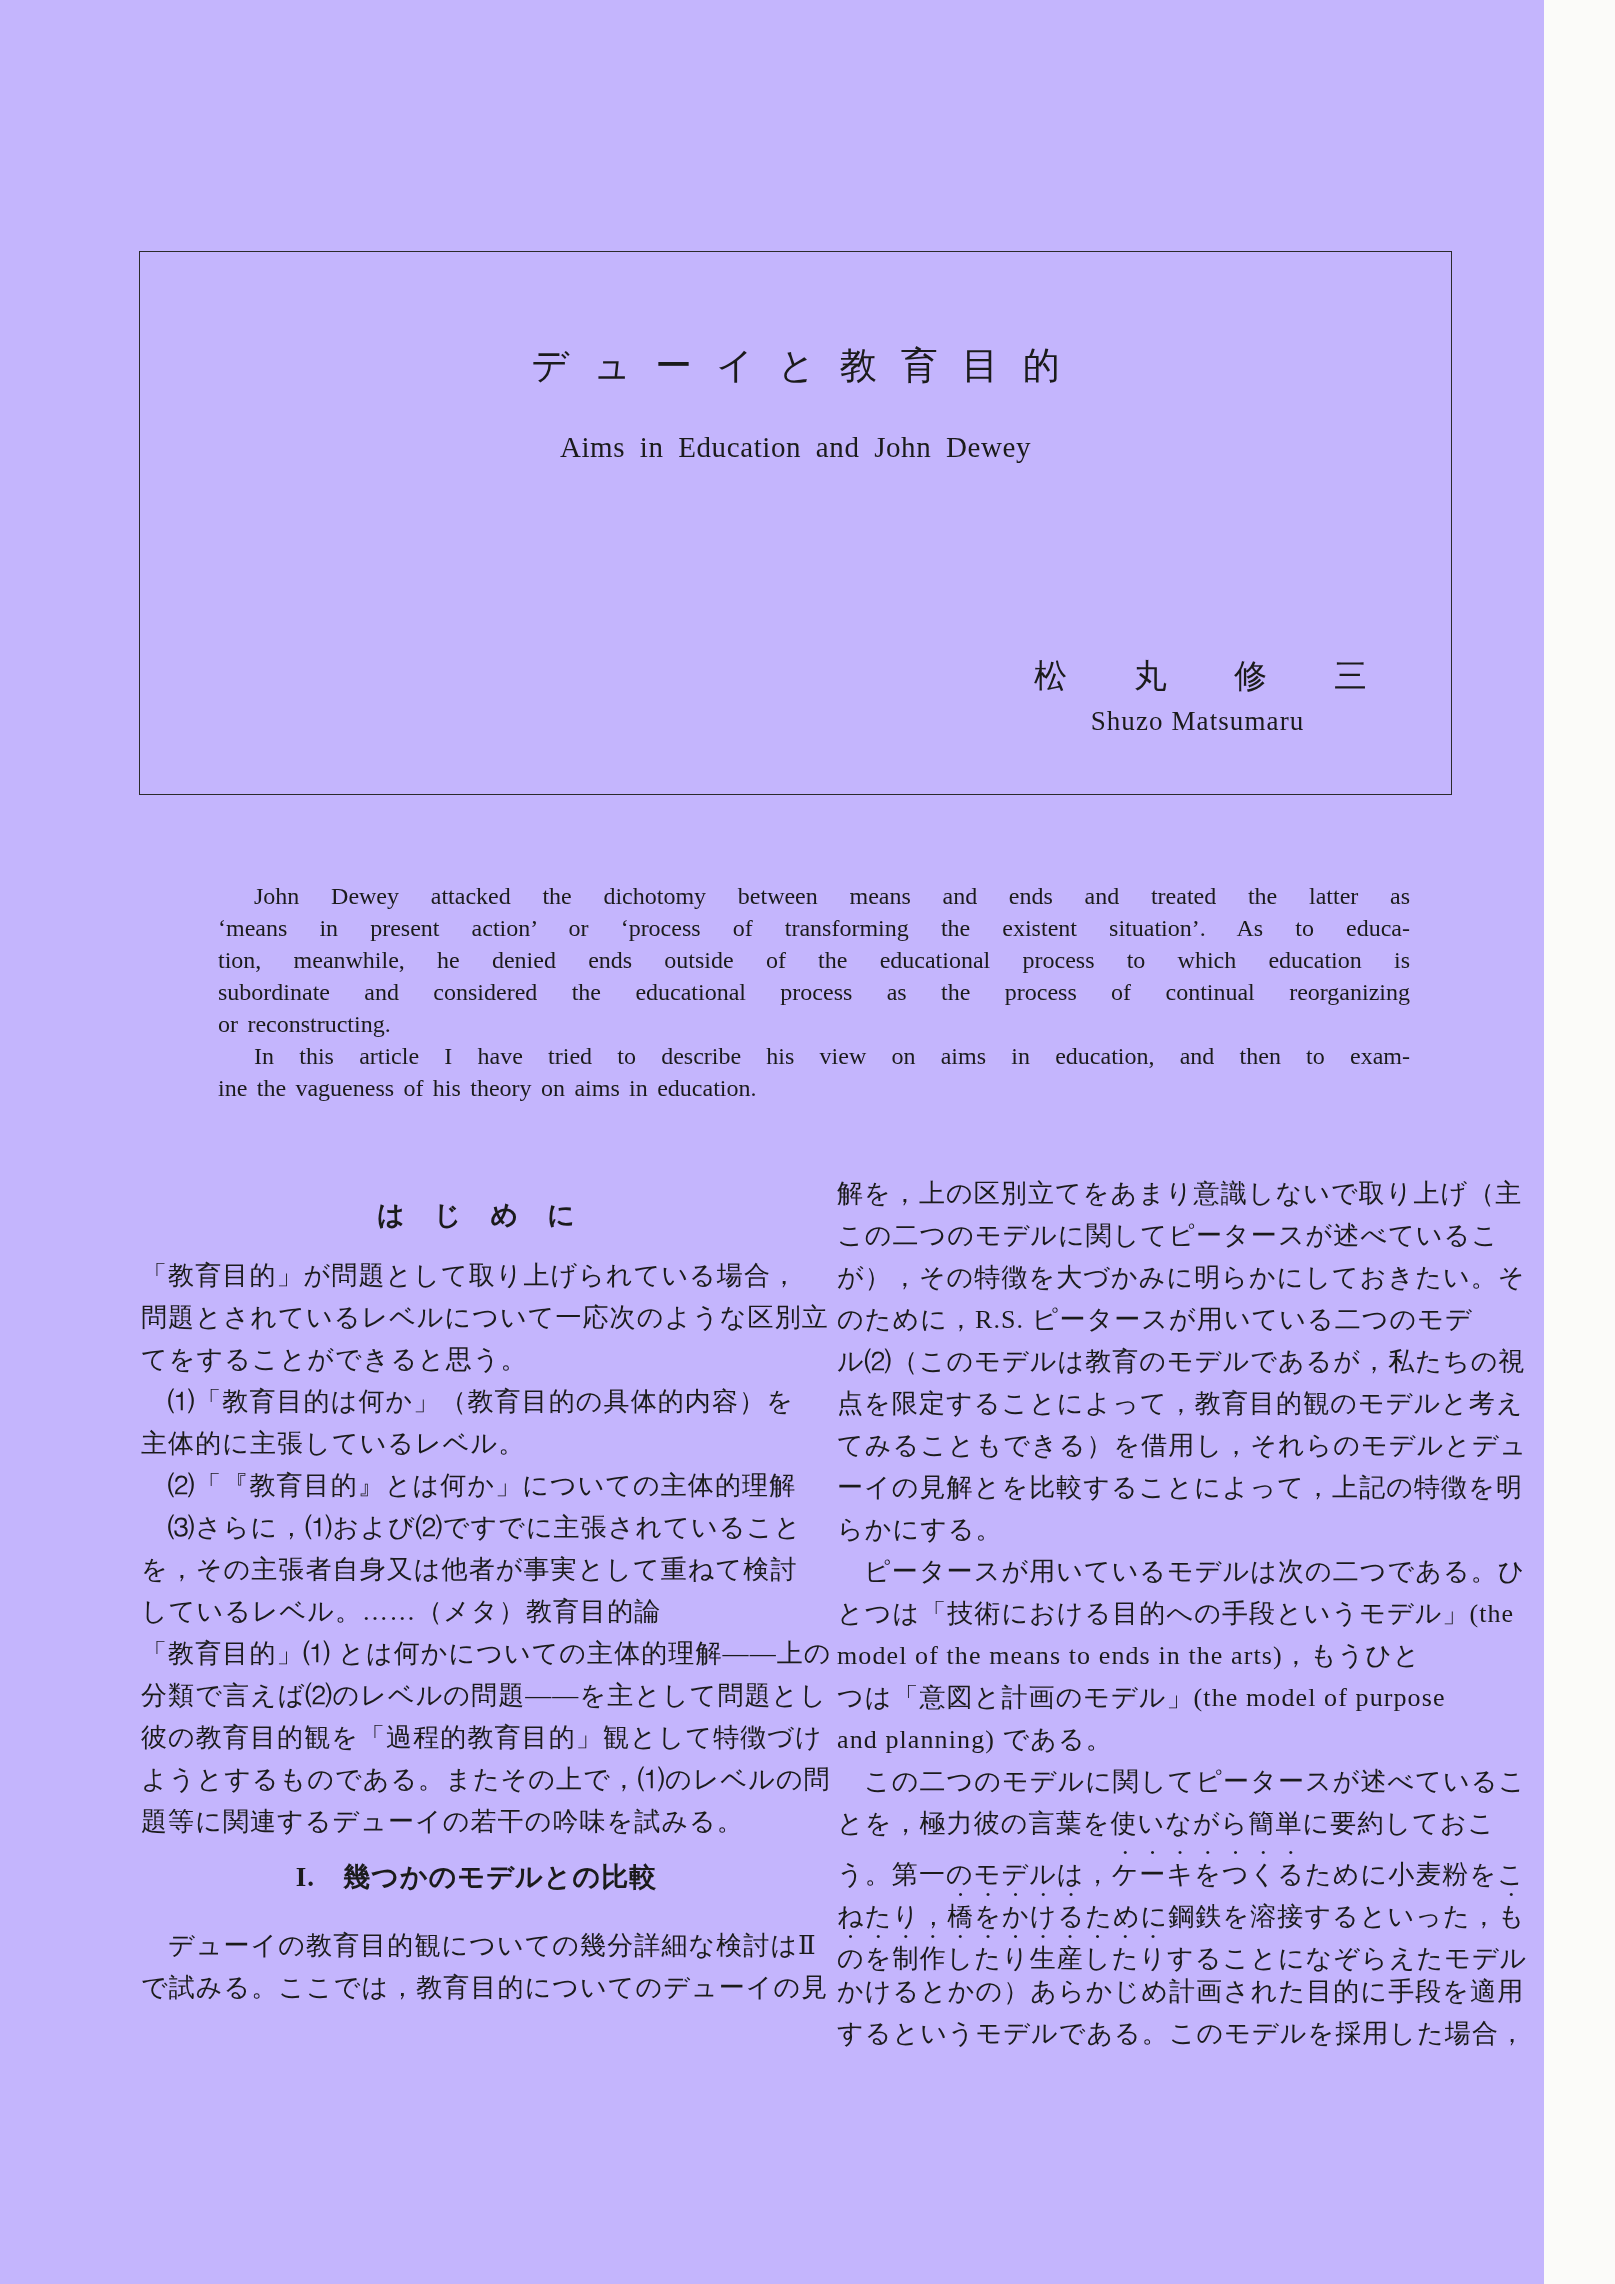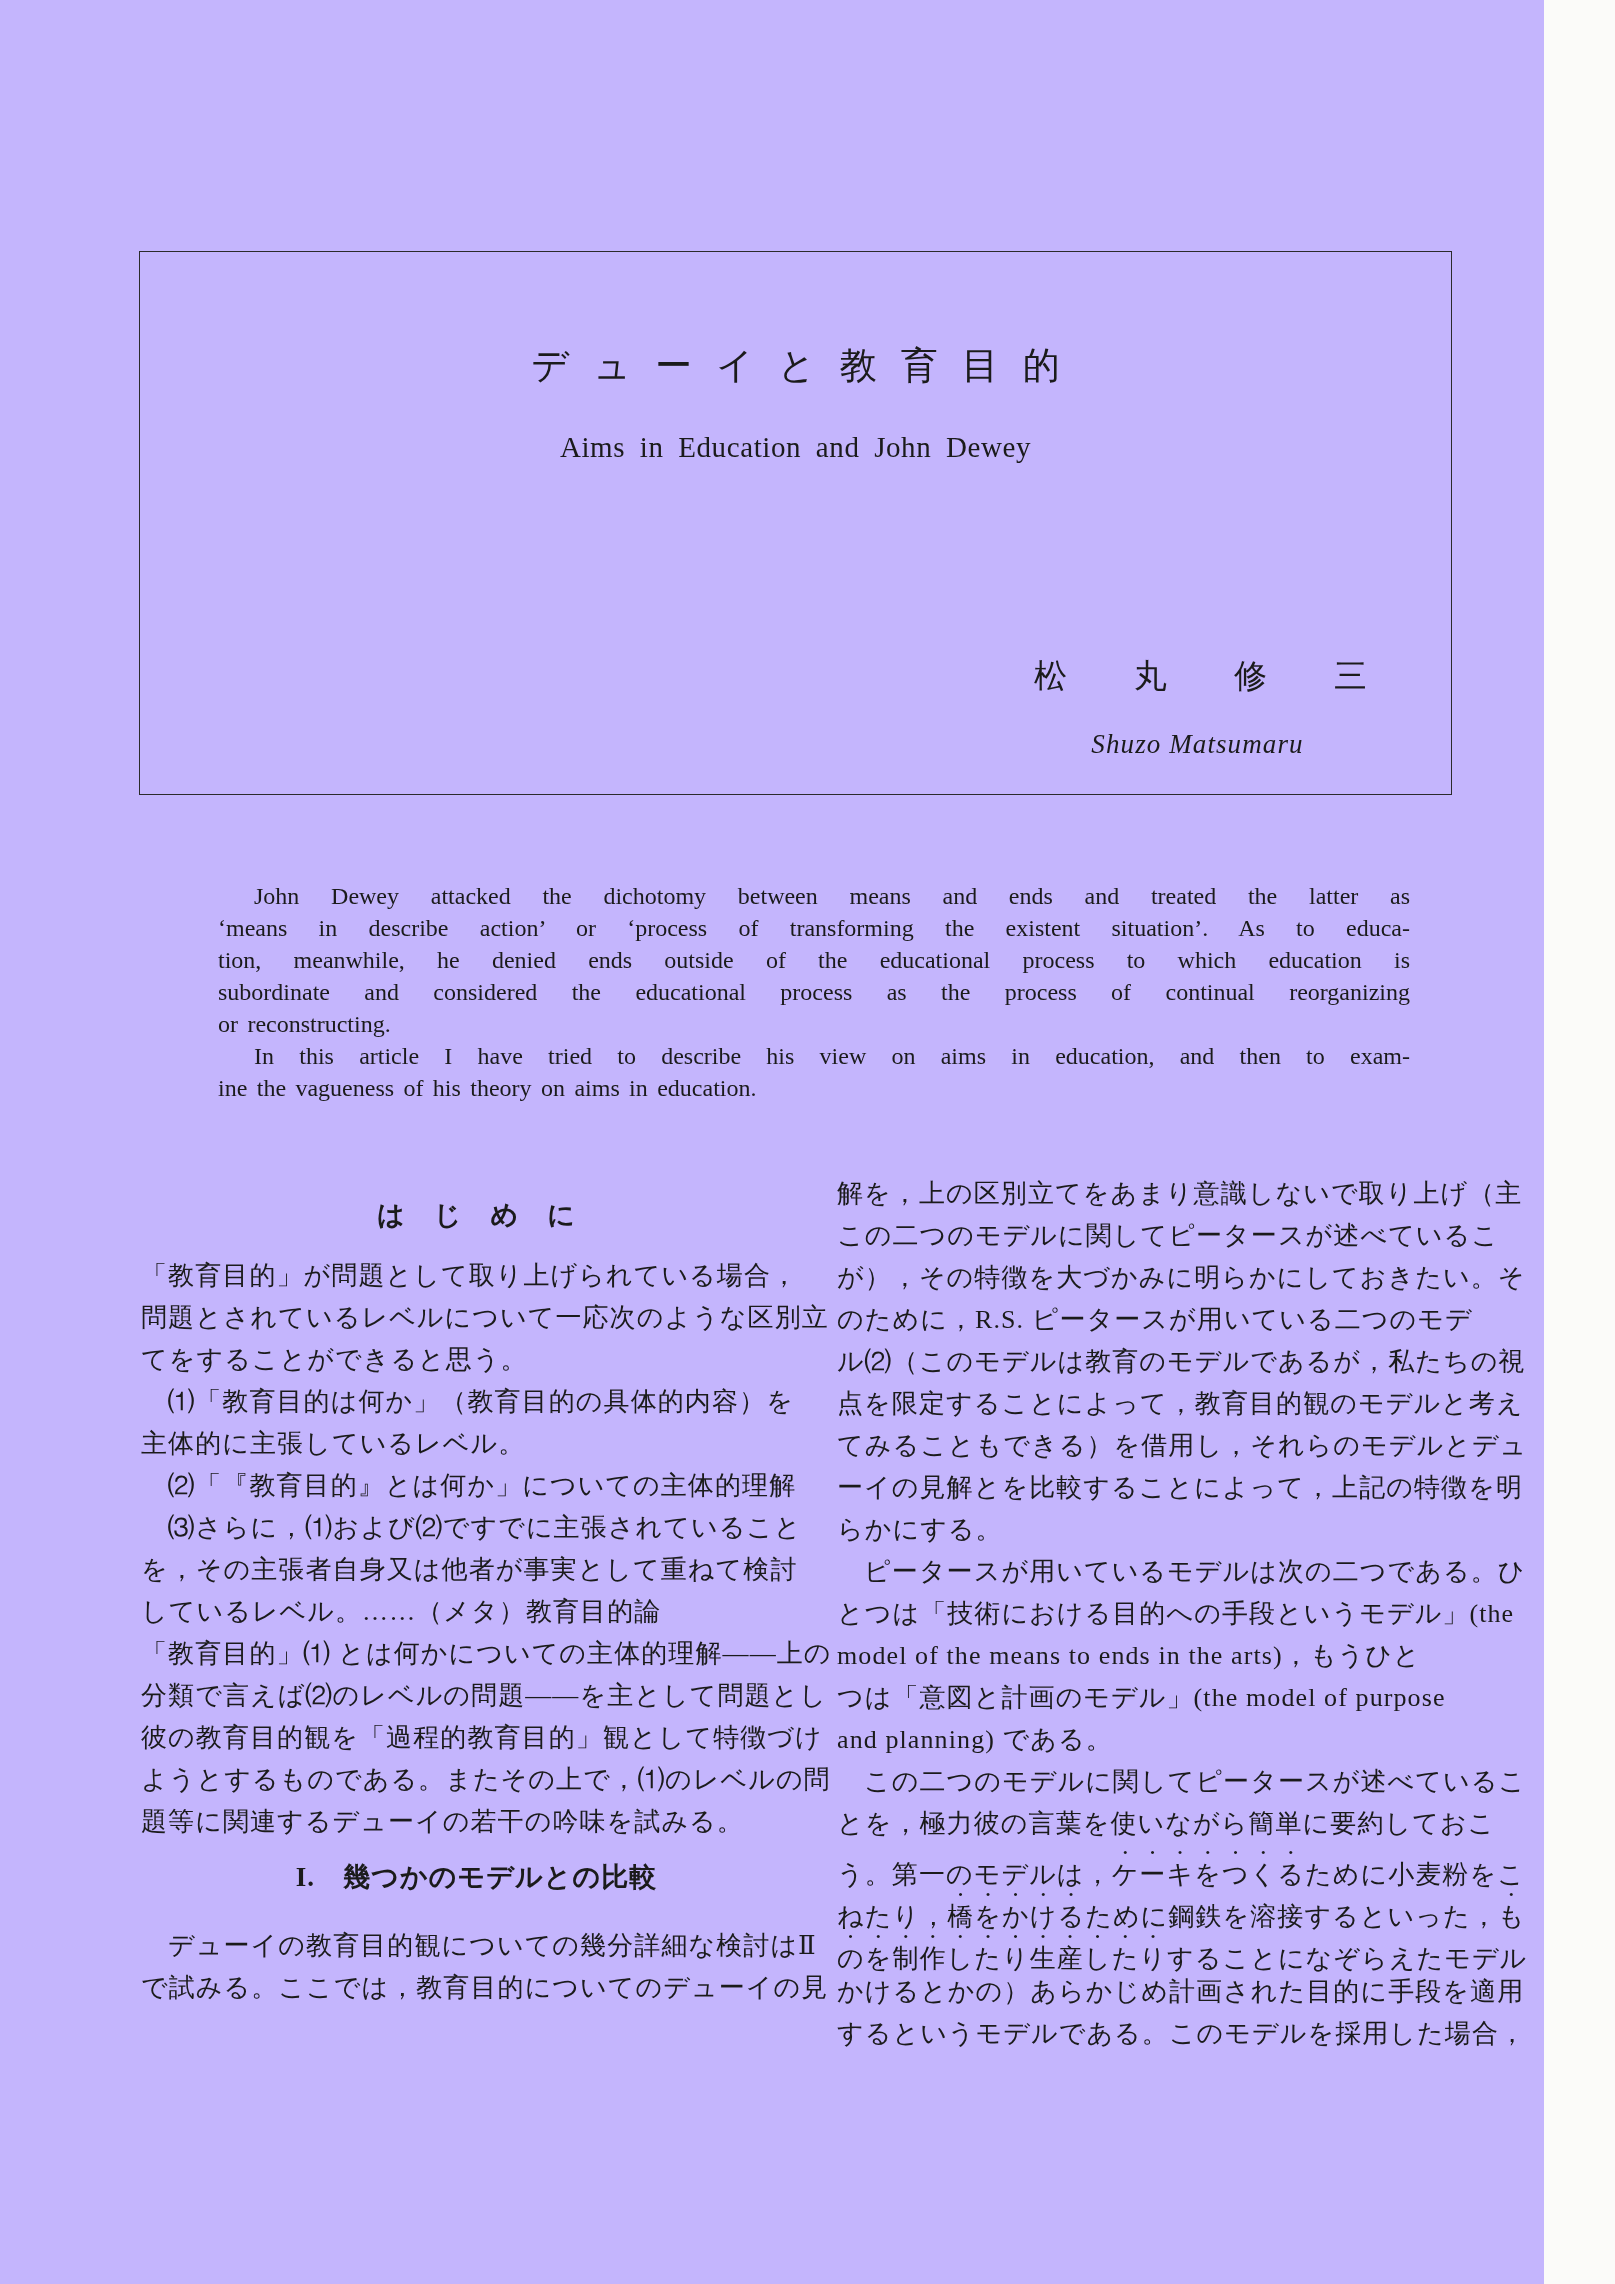--- a/index.html
+++ b/index.html
@@ -46,23 +46,22 @@
     width: 361px;
     text-align: center;
   }
   .author-jp {
     font-size: 33px;
     letter-spacing: 17px;
     padding-left: 17px;
     white-space: nowrap;
   }
   .author-en {
-    margin-top: 30px;
+    margin-top: 7px;
     font-size: 27px;
-    font-style: italic;
     letter-spacing: 1.1px;
     white-space: nowrap;
   }
 
   
   .abstract {
     position: absolute;
     left: 218px; top: 880px;
     width: 1192px;
     font-size: 24px;
@@ -130,21 +129,21 @@
     <div class="title-jp">デューイと教育目的</div>
     <div class="title-en">Aims in Education and John Dewey</div>
     <div class="authors">
       <div class="author-jp">松　丸　修　三</div>
       <div class="author-en">Shuzo Matsumaru</div>
     </div>
   </div>
 
   <div class="abstract">
       <div class="abs-line indent justify">John Dewey attacked the dichotomy between means and ends and treated the latter as</div>
-      <div class="abs-line justify">‘means in describe action’ or ‘process of transforming the existent situation’.  As to educa-</div>
+      <div class="abs-line justify">‘means in present action’ or ‘process of transforming the existent situation’.  As to educa-</div>
       <div class="abs-line justify">tion, meanwhile, he denied ends outside of the educational process to which education is</div>
       <div class="abs-line justify">subordinate and considered the educational process as the process of continual reorganizing</div>
       <div class="abs-line">or reconstructing.</div>
       <div class="abs-line indent justify">In this article I have tried to describe his view on aims in education, and then to exam-</div>
       <div class="abs-line">ine the vagueness of his theory on aims in education.</div>
     </div>
 
   <div class="col col-left">
     <div class="heading h-intro">は　じ　め　に</div>
     <div>

